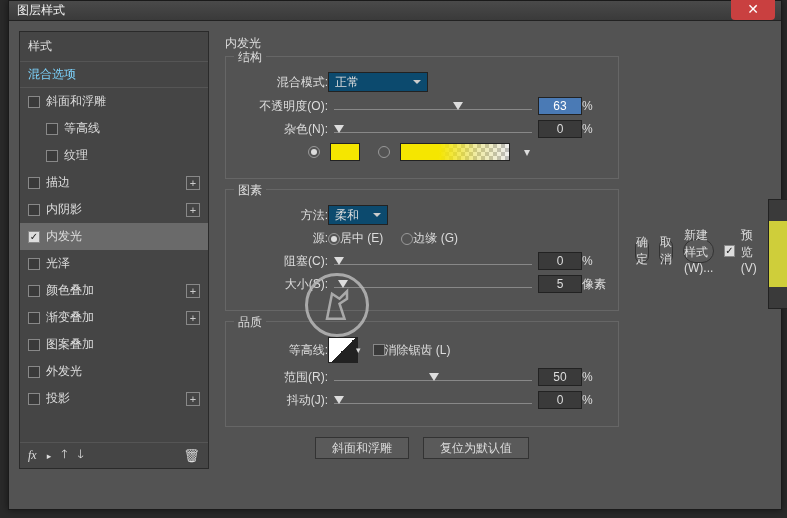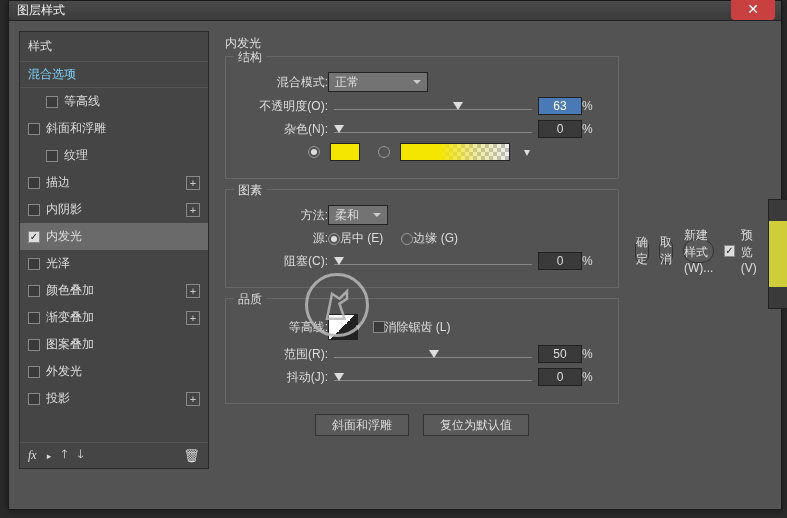--- a/index.html
+++ b/index.html
@@ -20,21 +20,21 @@
 .chk.on::after{content:"✓";color:#222;font-size:10px;line-height:1;}
 .plus{width:14px;height:14px;border:1px solid #888;display:flex;align-items:center;justify-content:center;font-size:11px;color:#ccc;}
 .left-foot{margin-top:auto;height:26px;border-top:1px solid #555;display:flex;align-items:center;padding:0 8px;gap:10px;color:#aaa;}
 .left-foot .sp{flex:1;}
 .center{flex:1;position:relative;padding:4px 8px;}
 .section-title{color:#ddd;margin-bottom:4px;}
 .fieldset{border:1px solid #666;padding:10px 12px 12px;margin-bottom:10px;position:relative;}
 .fieldset .legend{position:absolute;top:-8px;left:8px;background:#535353;padding:0 4px;}
 .row{display:flex;align-items:center;margin:5px 0;}
 .row .lbl{width:90px;text-align:right;}
-.select{background:#737373;border:1px solid #222;height:20px;padding:0 20px 0 6px;position:relative;min-width:100px;display:flex;align-items:center;}
+.select{background:#0c4a6e;border:1px solid #222;height:20px;padding:0 20px 0 6px;position:relative;min-width:100px;display:flex;align-items:center;}
 .select::after{content:"";position:absolute;right:6px;top:7px;border:4px solid transparent;border-top-color:#ccc;}
 .slider{flex:1;height:16px;position:relative;margin:0 6px;}
 .slider .track{position:absolute;left:0;right:0;top:11px;height:1px;background:#888;}
 .slider .thumb{position:absolute;top:4px;width:0;height:0;border:5px solid transparent;border-top:8px solid #ddd;}
 .numbox{width:44px;height:18px;background:#3a3a3a;border:1px solid #222;text-align:center;line-height:16px;}
 .numbox.sel{background:#4a7ab5;color:#fff;}
 .unit{width:24px;}
 .radio{width:12px;height:12px;border-radius:50%;border:1px solid #999;display:inline-flex;align-items:center;justify-content:center;}
 .radio.on::after{content:"";width:6px;height:6px;border-radius:50%;background:#ddd;}
 .swatch{width:30px;height:18px;border:1px solid #222;}
@@ -62,29 +62,29 @@
     <div class="close-btn">✕</div>
   </div>
   <div class="body">
 
     <div class="left-panel">
       <div class="left-head">样式</div>
       <div class="left-sub">混合选项</div>
       <div id="style-list">
           <div class="style-item">
             <div class="l">
+              <span class="chk"></span>
+              <span>斜面和浮雕</span>
+            </div>
+          </div>
+          <div class="style-item">
+            <div class="l">
               <span style="width: 12px;"></span>
               <span class="chk"></span>
               <span>等高线</span>
-            </div>
-          </div>
-          <div class="style-item">
-            <div class="l">
-              <span class="chk"></span>
-              <span>斜面和浮雕</span>
             </div>
           </div>
           <div class="style-item">
             <div class="l">
               <span style="width: 12px;"></span>
               <span class="chk"></span>
               <span>纹理</span>
             </div>
           </div>
           <div class="style-item">
@@ -212,20 +212,29 @@
         </div>
         <div class="row">
           <div class="lbl">阻塞(C):</div>
           <div class="slider">
               <div class="track"></div>
               <div class="thumb" style="left:0;"></div>
             </div>
           <div class="numbox">0</div>
           <div class="unit">%</div>
         </div>
+        <div class="row">
+          <div class="lbl">大小(S):</div>
+          <div class="slider">
+              <div class="track"></div>
+              <div class="thumb" style="left:2%;"></div>
+            </div>
+          <div class="numbox">5</div>
+          <div class="unit">像素</div>
+        </div>
       </div>
 
       <div class="fieldset">
         <div class="legend">品质</div>
         <div class="row">
           <div class="lbl">等高线:</div>
           <div class="contour"></div>
           <span style="font-size:9px;margin-left:-2px;">▾</span>
           <span class="chk" style="margin-left:12px;"></span>
           <span>消除锯齿 (L)</span>

